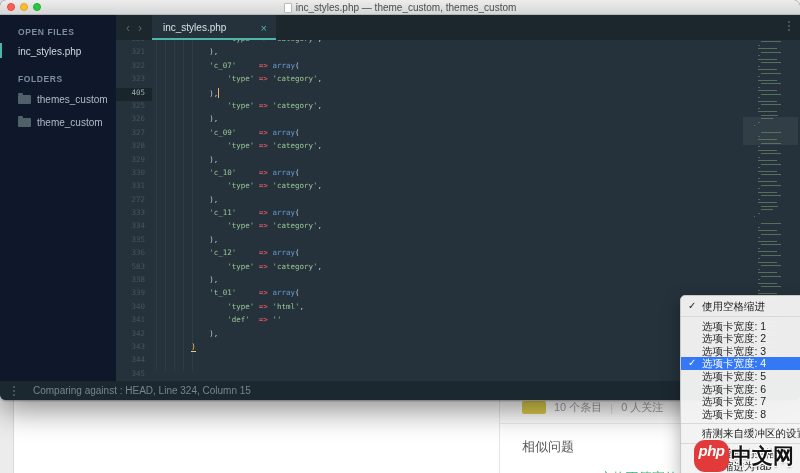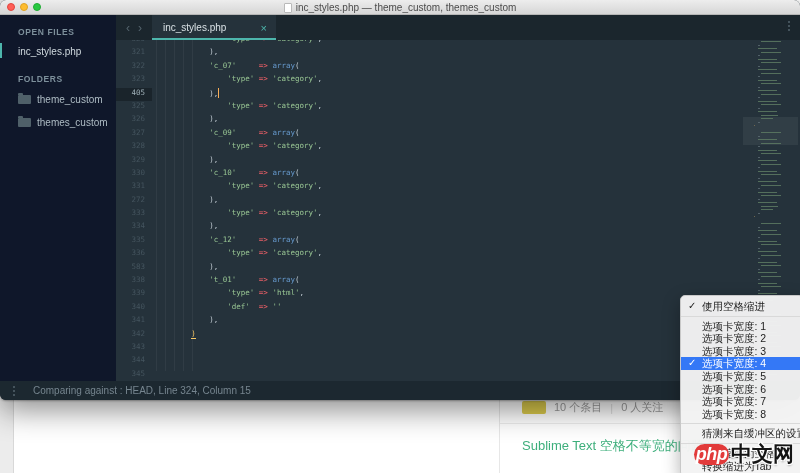--- a/index.html
+++ b/index.html
@@ -79,39 +79,40 @@
   .ctx-menu { position:absolute; left:680px; top:295px; width:124px; background:rgba(243,243,243,.97);
               border:1px solid #c8c8c8; border-radius:5px; box-shadow:0 6px 18px rgba(0,0,0,.3);
               padding:4px 0; z-index:20; }
   .menu-item { position:relative; height:12.6px; line-height:12.6px; font-size:10.5px; color:#222; padding-left:21px; white-space:nowrap; }
   .menu-item .check { position:absolute; left:7px; width:12px; font-size:10px; }
   .menu-item.selected { background:#3478f6; color:#fff; }
   .menu-sep { height:1px; background:#d9d9d9; margin:3px 0; }
 
   
   .watermark { position:absolute; left:694px; top:440px; z-index:30; display:flex; align-items:center; }
-  .wm-php { background:#e23a3a; color:#fff; font-style:italic; font-weight:bold; font-size:18px;
-            width:35px; height:21px; border-radius:11px; text-align:center; line-height:21px; letter-spacing:-.5px; }
+  .wm-php { background:#e23a3a; color:#fff; font-style:italic; font-weight:bold; font-size:15px;
+            width:35px; height:32px; border-radius:11px; text-align:center; line-height:21px; letter-spacing:-.5px; }
   .wm-cn { font-size:21px; font-weight:900; color:#141414; margin-left:2px; letter-spacing:0;
            text-shadow:-1px -1px 0 #fff,1px -1px 0 #fff,-1px 1px 0 #fff,1px 1px 0 #fff,0 2px 2px rgba(0,0,0,.25); }
 </style>
 </head>
 <body>
 
 <div class="stage">
 
   <div class="webpage">
     <div class="col-divider"></div>
     <div class="wp-content">
       <div class="wp-meta">
         <span class="tag-badge"></span>
         <span class="wp-meta-text">10 个条目</span>
         <span class="wp-meta-sep">|</span>
         <span class="wp-meta-text">0 人关注</span>
       </div>
+      <div class="wp-heading">相似问题</div>
       <a class="wp-link">Sublime Text 空格不等宽的问题</a>
     </div>
   </div>
 
   <div class="window">
     <div class="titlebar">
       <div class="traffic">
         <span class="tl red"></span>
         <span class="tl yel"></span>
         <span class="tl grn"></span>
@@ -125,25 +126,25 @@
 
       <div class="sidebar">
         <div class="sb-h">OPEN FILES</div>
         <div id="open-files">
             <div class="sb-file"><div class="active-bar"></div><span>inc_styles.php</span></div>
           </div>
         <div class="sb-h">FOLDERS</div>
         <div id="folder-list">
             <div class="sb-folder">
               <div class="folder-ic"></div>
-              <span>theme_custom</span>
+              <span>themes_custom</span>
             </div>
             <div class="sb-folder">
               <div class="folder-ic"></div>
-              <span>themes_custom</span>
+              <span>theme_custom</span>
             </div>
           </div>
       </div>
 
       <div class="tabbar">
         <div class="nav-arrows">
           <span>‹</span>
           <span>›</span>
         </div>
         <div id="tabs" style="display:flex;">
@@ -196,20 +197,21 @@
               <div class="code-row"><span class="tk-pl">                </span><span class="tk-st">'type'</span><span class="tk-pl"> </span><span class="tk-op">=&gt;</span><span class="tk-pl"> </span><span class="tk-st">'category'</span><span class="tk-pl">,</span></div>
               <div class="code-row"><span class="tk-pl">            </span><span class="tk-pl">),</span><span class="caret"></span></div>
               <div class="code-row"><span class="tk-pl">                </span><span class="tk-st">'type'</span><span class="tk-pl"> </span><span class="tk-op">=&gt;</span><span class="tk-pl"> </span><span class="tk-st">'category'</span><span class="tk-pl">,</span></div>
               <div class="code-row"><span class="tk-pl">            </span><span class="tk-pl">),</span></div>
               <div class="code-row"><span class="tk-pl">            </span><span class="tk-st">'c_09'</span><span class="tk-pl">     </span><span class="tk-op">=&gt;</span><span class="tk-pl"> </span><span class="tk-fn">array</span><span class="tk-pl">(</span></div>
               <div class="code-row"><span class="tk-pl">                </span><span class="tk-st">'type'</span><span class="tk-pl"> </span><span class="tk-op">=&gt;</span><span class="tk-pl"> </span><span class="tk-st">'category'</span><span class="tk-pl">,</span></div>
               <div class="code-row"><span class="tk-pl">            </span><span class="tk-pl">),</span></div>
               <div class="code-row"><span class="tk-pl">            </span><span class="tk-st">'c_10'</span><span class="tk-pl">     </span><span class="tk-op">=&gt;</span><span class="tk-pl"> </span><span class="tk-fn">array</span><span class="tk-pl">(</span></div>
               <div class="code-row"><span class="tk-pl">                </span><span class="tk-st">'type'</span><span class="tk-pl"> </span><span class="tk-op">=&gt;</span><span class="tk-pl"> </span><span class="tk-st">'category'</span><span class="tk-pl">,</span></div>
               <div class="code-row"><span class="tk-pl">            </span><span class="tk-pl">),</span></div>
+              <div class="code-row"><span class="tk-pl">            </span><span class="tk-st">'c_11'</span><span class="tk-pl">     </span><span class="tk-op">=&gt;</span><span class="tk-pl"> </span><span class="tk-fn">array</span><span class="tk-pl">(</span></div>
               <div class="code-row"><span class="tk-pl">                </span><span class="tk-st">'type'</span><span class="tk-pl"> </span><span class="tk-op">=&gt;</span><span class="tk-pl"> </span><span class="tk-st">'category'</span><span class="tk-pl">,</span></div>
               <div class="code-row"><span class="tk-pl">            </span><span class="tk-pl">),</span></div>
               <div class="code-row"><span class="tk-pl">            </span><span class="tk-st">'c_12'</span><span class="tk-pl">     </span><span class="tk-op">=&gt;</span><span class="tk-pl"> </span><span class="tk-fn">array</span><span class="tk-pl">(</span></div>
               <div class="code-row"><span class="tk-pl">                </span><span class="tk-st">'type'</span><span class="tk-pl"> </span><span class="tk-op">=&gt;</span><span class="tk-pl"> </span><span class="tk-st">'category'</span><span class="tk-pl">,</span></div>
               <div class="code-row"><span class="tk-pl">            </span><span class="tk-pl">),</span></div>
               <div class="code-row"><span class="tk-pl">            </span><span class="tk-st">'t_01'</span><span class="tk-pl">     </span><span class="tk-op">=&gt;</span><span class="tk-pl"> </span><span class="tk-fn">array</span><span class="tk-pl">(</span></div>
               <div class="code-row"><span class="tk-pl">                </span><span class="tk-st">'type'</span><span class="tk-pl"> </span><span class="tk-op">=&gt;</span><span class="tk-pl"> </span><span class="tk-st">'html'</span><span class="tk-pl">,</span></div>
               <div class="code-row"><span class="tk-pl">                </span><span class="tk-st">'def'</span><span class="tk-pl">  </span><span class="tk-op">=&gt;</span><span class="tk-pl"> </span><span class="tk-st">''</span></div>
               <div class="code-row"><span class="tk-pl">            </span><span class="tk-pl">),</span></div>
               <div class="code-row"><span class="tk-pl">        </span><span class="tk-brk">)</span></div>

